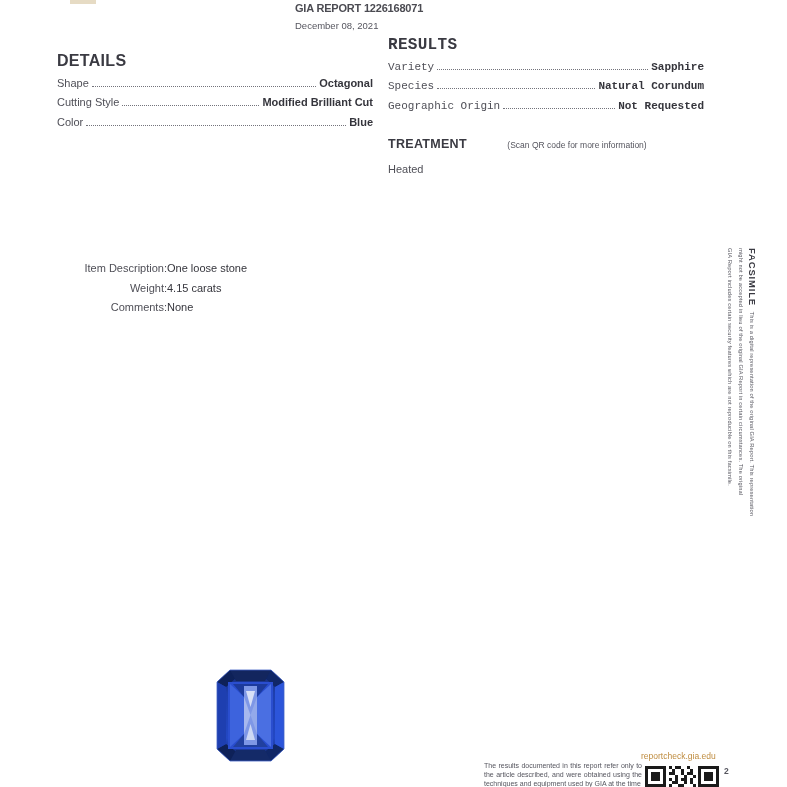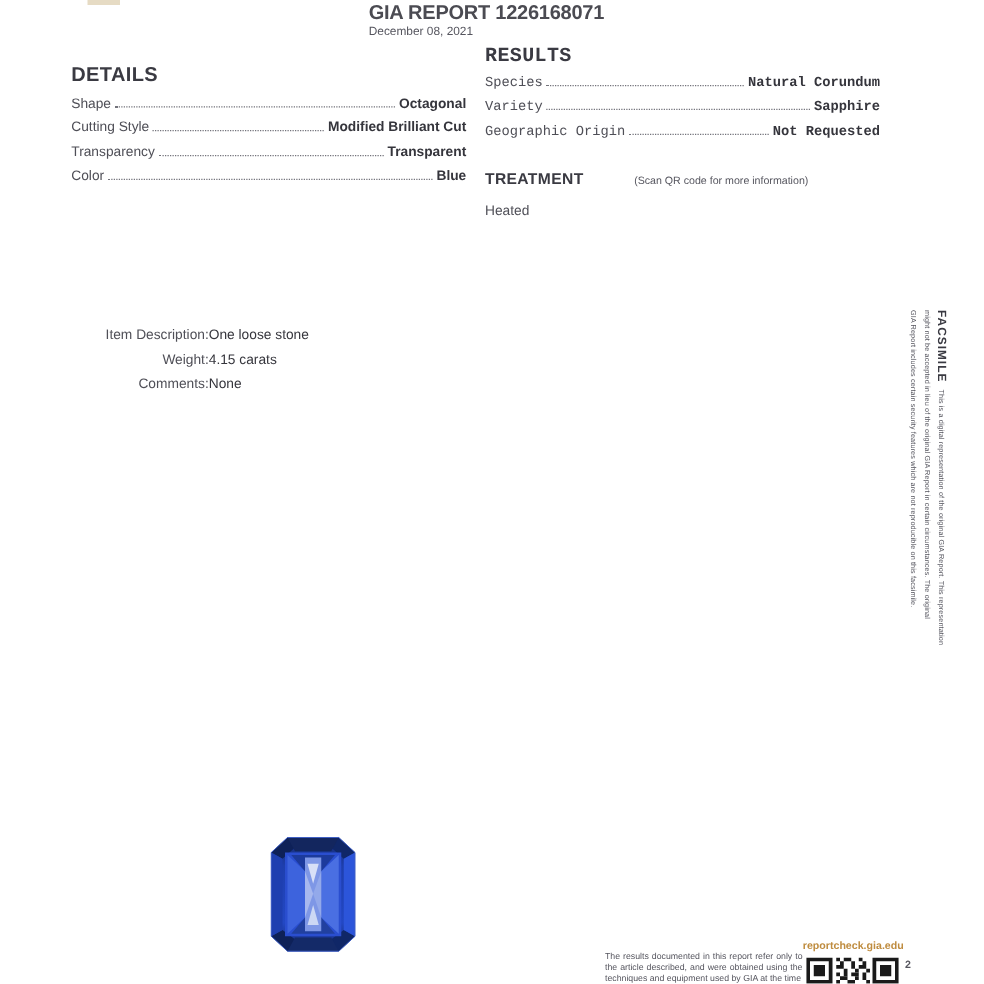--- a/index.html
+++ b/index.html
@@ -7,21 +7,21 @@
   body { font-family:"Liberation Sans", sans-serif; }
   .page {
     position:relative; width:787px; height:787px; margin:0 auto;
     background:#ffffff; overflow:hidden; color:#3a3a42;
   }
   .abs { position:absolute; }
 
   
   .logo-fragment { left:70px; top:0; width:26px; height:4px;
     background:#d8c7a4; opacity:.65; }
-  .report-title { left:295px; top:2px; font-size:16px; font-weight:bold;
+  .report-title { left:295px; top:2px; font-size:11px; font-weight:bold;
     letter-spacing:-0.2px; color:#4b4b52; }
   .report-date { left:295px; top:20px; font-size:9.5px; color:#55555e;text-align:right; }
 
   
   .section { width:316px; font-size:11px; }
   .section-details { left:57px; top:52px; }
   .section-results { left:388px; top:36px;font-family:Liberation Mono, monospace; }
   .section-heading { font-size:16px; font-weight:bold; letter-spacing:.3px;
     color:#3a3a42; margin-bottom:7px; }
   .spec-row { display:flex; align-items:baseline; height:19.4px; }
@@ -51,22 +51,22 @@
   .fax-heading { font-size:9.5px; font-weight:bold; letter-spacing:.8px;
     color:#3a3a42; margin-bottom:4px; }
 
   
   .gem { left:216px; top:669px; width:69px; height:93px; }
 
   
   .disclaimer { left:484px; top:761px; width:158px; font-size:7px;
     line-height:9px; color:#55555e; }
   .disclaimer .just { text-align:justify; text-align-last:justify; }
-  .report-check { left:641px; top:751px; width:82px; text-align:right;
-    font-size:8.5px; font-weight:bold; color:#bf8c3f; }
+  .report-check { left:641px; top:751px; width:82px; text-align:left;
+    font-size:8.5px; font-weight:normal; color:#bf8c3f; }
   .qr { left:645px; top:766px; width:74px; height:74px; }
   .page-number { left:724px; top:766px; font-size:8.5px; font-weight:bold;
     color:#55555e; }
 </style>
 </head>
 <body>
 
 <div class="page">
 
   <div class="abs logo-fragment"></div>
@@ -79,42 +79,37 @@
       <span class="spec-label">Shape</span>
       <span class="spec-dots"></span>
       <span class="spec-value">Octagonal</span>
     </div>
     <div class="spec-row">
       <span class="spec-label">Cutting Style</span>
       <span class="spec-dots"></span>
       <span class="spec-value">Modified Brilliant Cut</span>
     </div>
     <div class="spec-row">
-      <span class="spec-label">Transparency</span>
-      <span class="spec-dots"></span>
-      <span class="spec-value">Transparent</span>
-    </div>
-    <div class="spec-row">
       <span class="spec-label">Color</span>
       <span class="spec-dots"></span>
       <span class="spec-value">Blue</span>
     </div>
   </div>
 
   <div class="abs section section-results">
     <div class="section-heading">RESULTS</div>
     <div class="spec-row">
+      <span class="spec-label">Variety</span>
+      <span class="spec-dots"></span>
+      <span class="spec-value">Sapphire</span>
+    </div>
+    <div class="spec-row">
       <span class="spec-label">Species</span>
       <span class="spec-dots"></span>
       <span class="spec-value">Natural Corundum</span>
-    </div>
-    <div class="spec-row">
-      <span class="spec-label">Variety</span>
-      <span class="spec-dots"></span>
-      <span class="spec-value">Sapphire</span>
     </div>
     <div class="spec-row">
       <span class="spec-label">Geographic Origin</span>
       <span class="spec-dots"></span>
       <span class="spec-value">Not Requested</span>
     </div>
   </div>
 
   <div class="abs treatment">
     <div>

